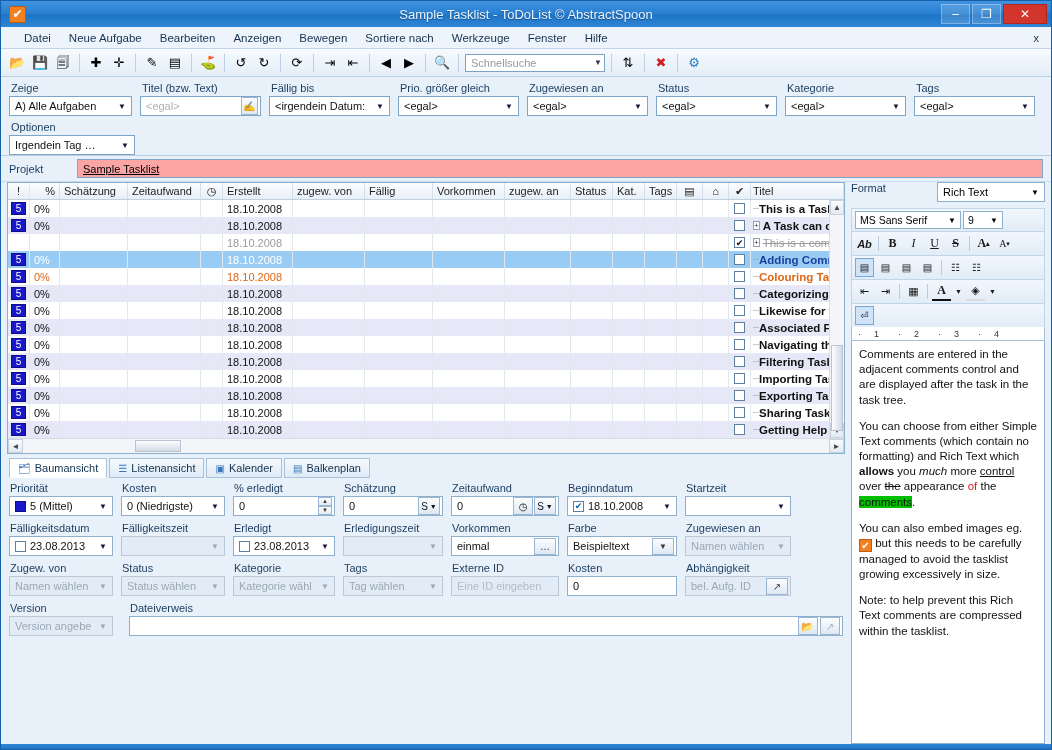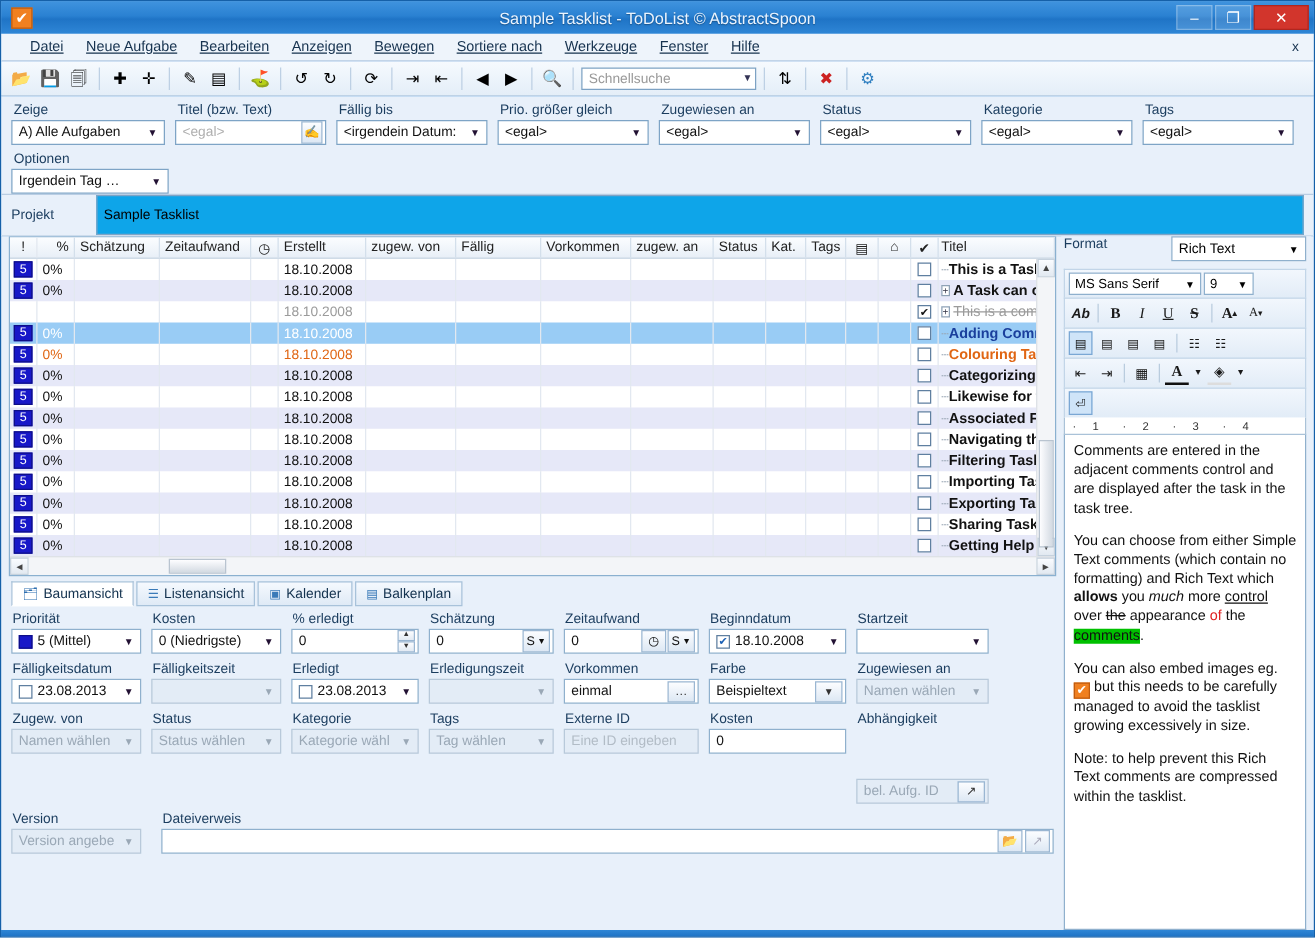--- a/index.html
+++ b/index.html
@@ -47,21 +47,21 @@
   .tb-btn.close { background:#d2352c; border-color:#b0261f; width:44px; }
 
   
   .menubar {
     height:22px; flex:0 0 22px;
     background:#eef4fb;
     border-bottom:1px solid #c2d4e8;
     display:flex; align-items:center; padding-left:14px;
     position:relative;
   }
-  .menu-item { padding:2px 9px; color:#16324f; font-size:11.5px;text-decoration:underline; }
+  .menu-item { padding:2px 9px; color:#16324f; font-size:11.5px; }
   .menu-x { position:absolute; right:12px; color:#16324f; font-size:11px; }
 
   
   .toolbar {
     height:28px; flex:0 0 28px;
     background:linear-gradient(#f6fafe,#e4eef8);
     border-bottom:1px solid #bed2e6;
     display:flex; align-items:center; gap:3px; padding:0 6px;
   }
   .tbi { width:20px; height:20px; display:flex; align-items:center; justify-content:center; font-size:13px; line-height:1; }
@@ -96,22 +96,22 @@
   }
 
   
   .projrow {
     flex:0 0 26px; display:flex; align-items:center;
     background:#e8f0fa; padding:0 8px; gap:8px;
     border-bottom:1px solid #cddcec;
   }
   .proj-label { font-size:11px; color:#1a3c5e; width:60px; }
   .proj-input {
-    flex:1; height:32px; background:#0ea5e9; border:1px solid #7ea4c6;
-    display:flex; align-items:center; padding-left:5px; font-size:11px;
+    flex:1; height:19px; background:#fca5a5; border:1px solid #7ea4c6;
+    display:flex; align-items:center; padding-left:5px; font-size:11px;text-decoration:underline;
   }
 
   
   .mainrow { flex:1; display:flex; min-height:0; background:#e8f0fa; }
   .leftcol { width:848px; display:flex; flex-direction:column; min-width:0; }
   .rightcol { width:200px; display:flex; flex-direction:column; background:#e8f0fa; padding:0 4px 0 2px; }
 
   
   .tasklist {
     flex:0 0 258px; display:flex; flex-direction:column;
@@ -953,21 +953,21 @@
               <div class="actl disabled" style="color: rgb(178, 188, 198);">
                 <span>Eine ID eingeben</span>
               </div>
             </div>
             <div class="agroup" style="width: 110px;">
               <div class="alabel">Kosten</div>
               <div class="actl">
                 <span>0</span>
               </div>
             </div>
-            <div class="agroup" style="width: 106px; gap: 40px;">
+            <div class="agroup" style="width: 106px;">
               <div class="alabel">Abhängigkeit</div>
               <div class="actl disabled" style="color: rgb(154, 168, 182);">
                 <span>bel. Aufg. ID</span>
                 <span class="ellipsisbtn">↗</span>
               </div>
             </div>
           </div>
         <div class="arow filerow">
           <div class="agroup" style="width:104px;">
             <div class="alabel">Version</div>

